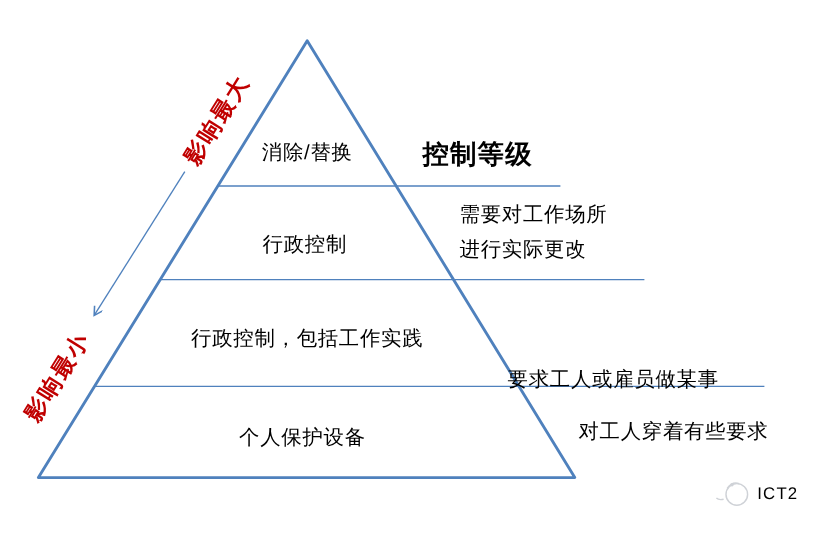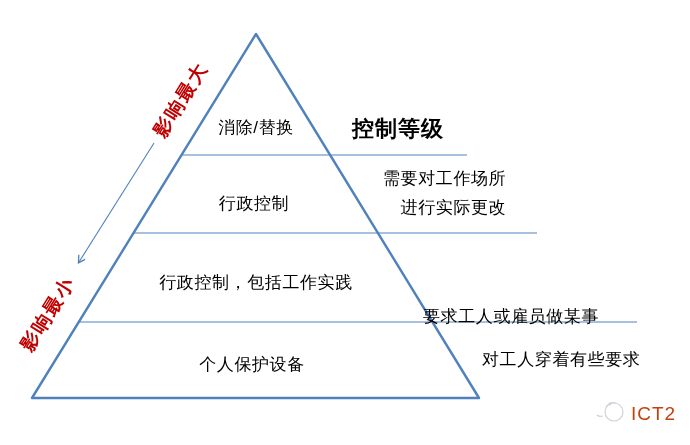--- a/index.html
+++ b/index.html
@@ -44,22 +44,22 @@
     position: absolute;
     color: #c00000;
     font-weight: bold;
     font-size: 19px;
     letter-spacing: 2px;
     white-space: nowrap;
     transform: translate(-50%, -50%) rotate(-58deg);
   }
   .watermark {
     position: absolute;
-    color: #c2410c;
-    font-size: 19px;
+    color: #000000;
+    font-size: 14px;
     letter-spacing: 1px;
     white-space: nowrap;
   }
 </style>
 </head>
 <body>
 
 <div id="canvas">
 
   <svg id="lines-svg" viewBox="0 0 690 445" xmlns="http://www.w3.org/2000/svg" aria-hidden="true">
@@ -84,21 +84,21 @@
   <div class="impact-label" style="left:181px; top:100px;">影响最大</div>
   <div class="impact-label" style="left:48px; top:314px;">影响最小</div>
 
   <div class="txt level-label" style="left:256px; top:128px;">消除/替换</div>
   <div class="txt level-label" style="left:254px; top:204px;">行政控制</div>
   <div class="txt level-label" style="left:256px; top:283px;">行政控制，包括工作实践</div>
   <div class="txt heading" style="left:352px; top:116px;">控制等级</div>
 
   <div class="txt level-label" style="left:252px; top:365px;">个人保护设备</div>
 
-  <div class="txt annotation" style="left:383px; top:164px;text-align:right;">
+  <div class="txt annotation" style="left:383px; top:164px;">
     <div>需要对工作场所</div>
     <div>进行实际更改</div>
   </div>
   <div class="txt" style="left:423px; top:267px;margin-top:40px;">要求工人或雇员做某事</div>
   <div class="txt" style="left:482px; top:350px;">对工人穿着有些要求</div>
 
   <div class="watermark" style="left:631px; top:403px;">ICT2</div>
 
 </div>
 

